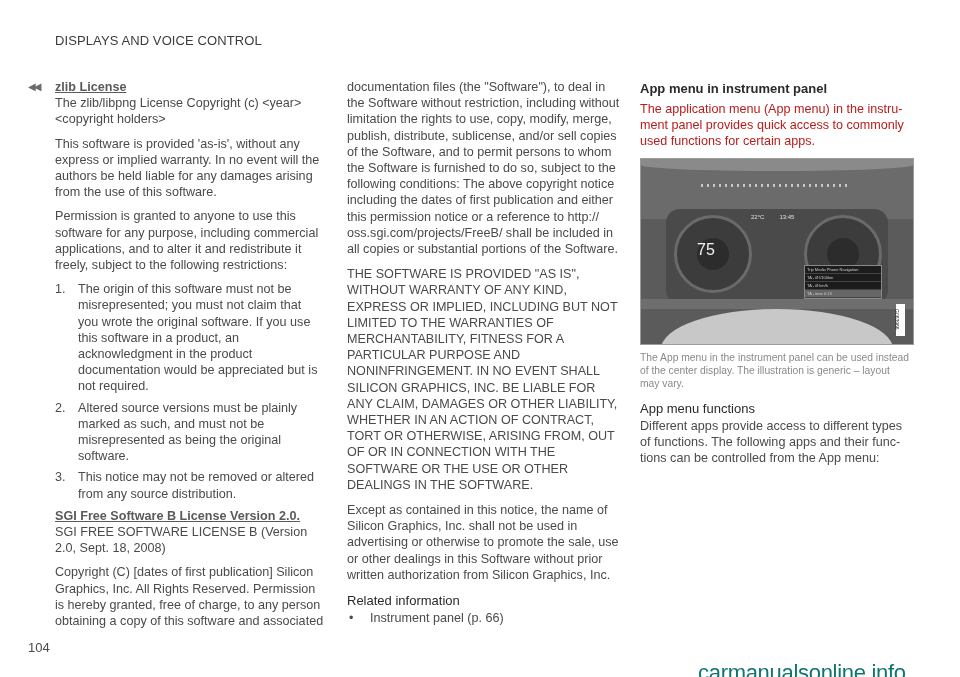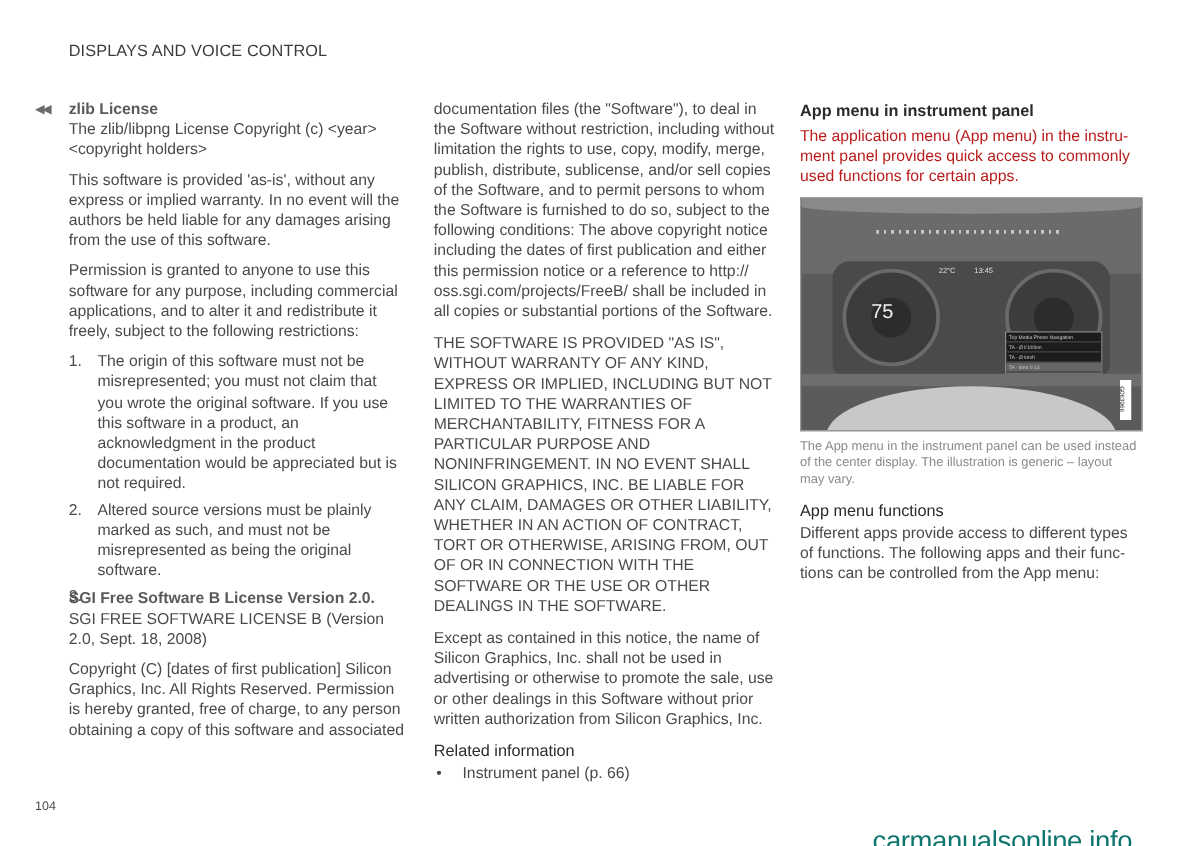--- a/index.html
+++ b/index.html
@@ -10,38 +10,38 @@
   .header {
     position: absolute; left: 55px; top: 33px; font-size: 13px; color: #3c3c3c; letter-spacing: 0.1px;
   }
   .back-arrows {
     position: absolute; left: 28px; top: 81px; font-size: 10px; color: #6a6a6a; letter-spacing: -2px;
   }
   .col { position: absolute; font-size: 12.6px; line-height: 16.2px; color: #4a4a4a; }
   .col1 { left: 55px; top: 79px; width: 270px; }
   .col2 { left: 347px; top: 79px; width: 275px; }
   .col3 { left: 640px; top: 79px; width: 270px; }
-  .sec-title { font-weight: bold; color: #5a5a5a; font-size: 12.6px; }
+  .sec-title { font-weight: bold; color: #5a5a5a; font-size: 12.6px; text-decoration: underline; }
   p { margin: 0 0 8px 0; }
   p.tight { margin: 0 0 9px 0; }
   ol { list-style: none; margin: 0 0 6px 0; padding: 0; }
   ol li { position: relative; padding-left: 23px; margin-bottom: 5px; }
   ol li .num { position: absolute; left: 0; top: 0; }
   h2 { font-size: 13px; font-weight: bold; color: #2a2a2a; margin: 0 0 2px 0; line-height: 20px; }
   h3 { font-size: 13px; font-weight: normal; color: #2a2a2a; margin: 0; line-height: 18px; }
   .col3 .intro { color: #b91c1c; }
   .figure {
     width: 272px; height: 185px; margin-top: 6px; background: #5b5b5b; position: relative; overflow: hidden;
     border: 1px solid #9a9a9a;
   }
   .caption { font-size: 10.3px; line-height: 13px; color: #8a8a8a; margin: 6px 0 10px 0; }
   .related ul { list-style: none; margin: 0; padding: 0; }
   .related li { position: relative; padding-left: 23px; }
   .related li .bullet { position: absolute; left: 2px; top: 0; }
-  .page-num { position: absolute; left: 28px; top: 640px; font-size: 10px; color: #4a4a4a; }
+  .page-num { position: absolute; left: 28px; top: 640px; font-size: 13px; color: #4a4a4a; }
   .watermark { position: absolute; left: 698px; top: 648px; font-size: 22px; color: #0f766e; letter-spacing: -0.3px; margin-top: 12px; }
   
   .dash-top { position: absolute; left: 0; top: 0; width: 100%; height: 60px; background: #6b6b6b; }
   .dash-band { position: absolute; left: 0; right: 0; top: 0; height: 12px; background: #8a8a8a; border-radius: 0 0 50% 50%; }
   .led-row { position: absolute; left: 60px; top: 25px; width: 150px; height: 3px;
     background: repeating-linear-gradient(90deg, #c8c8c8 0 2px, transparent 2px 6px); }
   .cluster { position: absolute; left: 25px; top: 50px; width: 222px; height: 95px; background: #4a4a4a; border-radius: 14px; }
   .gauge { position: absolute; width: 72px; height: 72px; border-radius: 50%; background: #3c3c3c; border: 3px solid #6a6a6a; }
   .gauge.left { left: 33px; top: 56px; }
   .gauge.right { left: 163px; top: 56px; }
@@ -62,21 +62,21 @@
 <div class="back-arrows">◀◀</div>
 
 <div class="col col1">
   <div class="sec-title">zlib License</div>
   <p>The zlib/libpng License Copyright (c) &lt;year&gt; &lt;copyright holders&gt;</p>
   <p>This software is provided 'as-is', without any express or implied warranty. In no event will the authors be held liable for any damages arising from the use of this software.</p>
   <p>Permission is granted to anyone to use this software for any purpose, including commercial applications, and to alter it and redistribute it freely, subject to the following restrictions:</p>
   <ol>
     <li><span class="num">1.</span><span>The origin of this software must not be misrepresented; you must not claim that you wrote the original software. If you use this software in a product, an acknowledgment in the product documentation would be appreciated but is not required.</span></li>
     <li><span class="num">2.</span><span>Altered source versions must be plainly marked as such, and must not be misrepresented as being the original software.</span></li>
-    <li><span class="num">3.</span></li>
+    <li><span class="num">3.</span><span>This notice may not be removed or altered from any source distribution.</span></li>
   </ol>
   <div class="sec-title">SGI Free Software B License Version 2.0.</div>
   <p>SGI FREE SOFTWARE LICENSE B (Version 2.0, Sept. 18, 2008)</p>
   <p>Copyright (C) [dates of first publication] Silicon Graphics, Inc. All Rights Reserved. Permission is hereby granted, free of charge, to any person obtaining a copy of this software and associated</p>
 </div>
 
 <div class="col col2">
   <p class="tight">documentation files (the "Software"), to deal in the Software without restriction, including without limitation the rights to use, copy, modify, merge, publish, distribute, sublicense, and/or sell copies of the Software, and to permit persons to whom the Software is furnished to do so, subject to the following conditions: The above copyright notice including the dates of first publication and either this permission notice or a reference to http:// oss.sgi.com/projects/FreeB/ shall be included in all copies or substantial portions of the Software.</p>
   <p class="tight">THE SOFTWARE IS PROVIDED "AS IS", WITHOUT WARRANTY OF ANY KIND, EXPRESS OR IMPLIED, INCLUDING BUT NOT LIMITED TO THE WARRANTIES OF MERCHANTABILITY, FITNESS FOR A PARTICULAR PURPOSE AND NONINFRINGEMENT. IN NO EVENT SHALL SILICON GRAPHICS, INC. BE LIABLE FOR ANY CLAIM, DAMAGES OR OTHER LIABILITY, WHETHER IN AN ACTION OF CONTRACT, TORT OR OTHERWISE, ARISING FROM, OUT OF OR IN CONNECTION WITH THE SOFTWARE OR THE USE OR OTHER DEALINGS IN THE SOFTWARE.</p>
   <p class="tight">Except as contained in this notice, the name of Silicon Graphics, Inc. shall not be used in advertising or otherwise to promote the sale, use or other dealings in this Software without prior written authorization from Silicon Graphics, Inc.</p>

